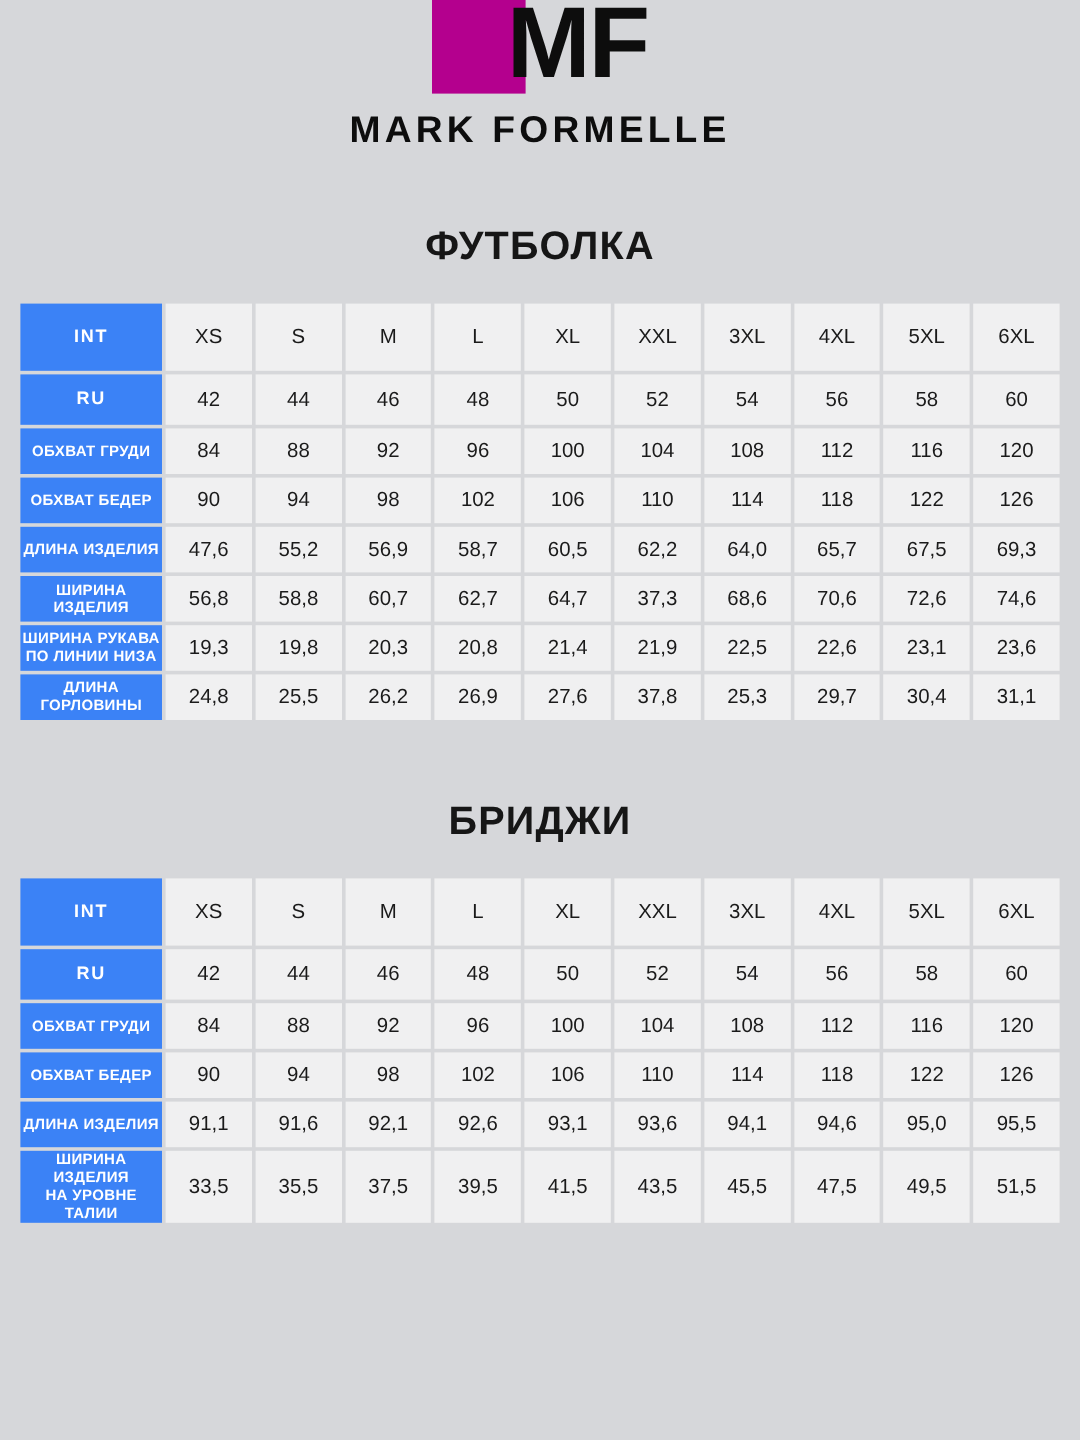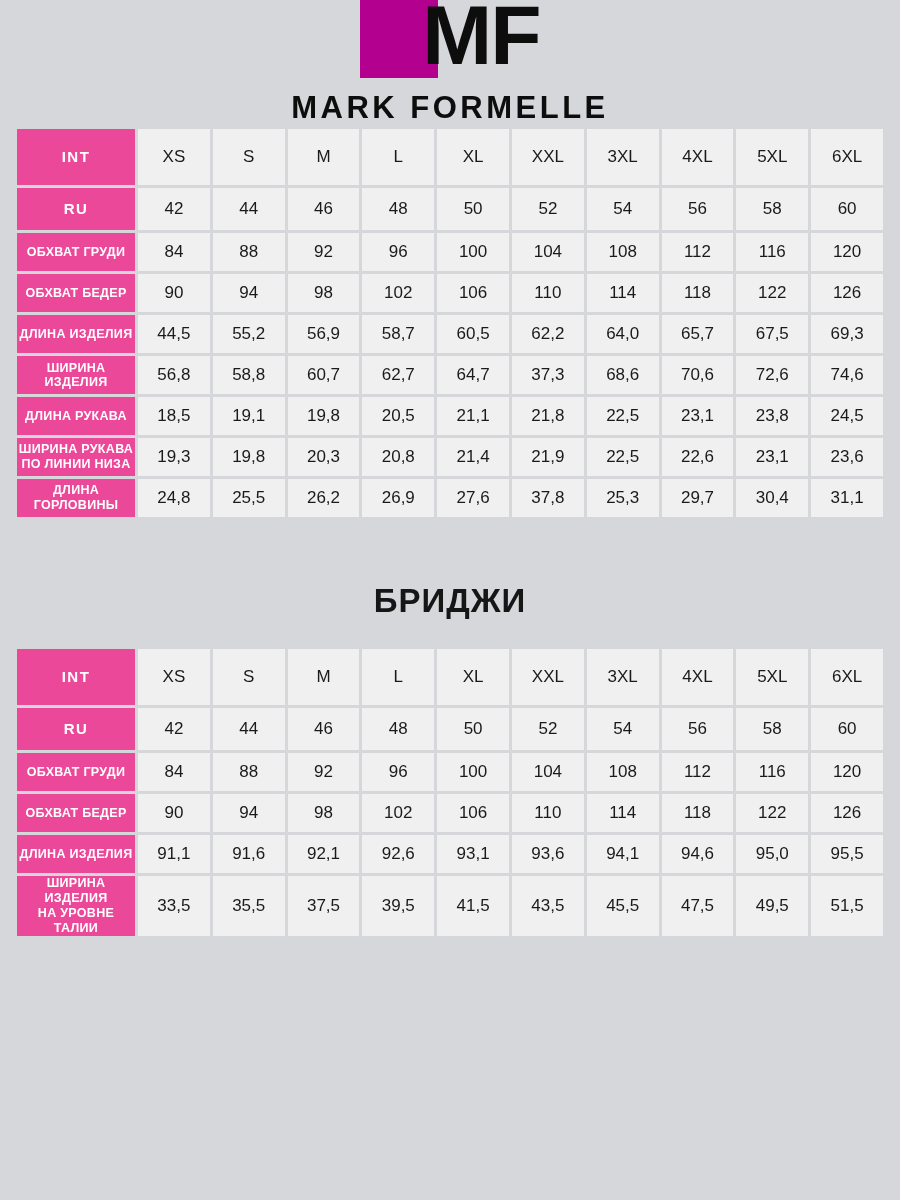--- a/index.html
+++ b/index.html
@@ -77,21 +77,21 @@
     width: 872px;
     border-collapse: separate;
     border-spacing: 3px;
     table-layout: fixed;
   }
   table.size-table td, table.size-table th {
     padding: 0;
     margin: 0;
   }
   .row-head {
-    background: #ec4899;
+    background: #3b82f6;
     color: #ffffff;
     font-size: 12.5px;
     font-weight: bold;
     text-align: center;
     vertical-align: middle;
     letter-spacing: 0.3px;
     width: 118px;
     height: 38px;
     line-height: 1.15;
     padding: 2px 4px;
@@ -127,20 +127,21 @@
 
   <div class="logo-wrap">
     <div class="logo-mark">
       <div class="logo-square"></div>
       <div class="logo-mf">MF</div>
     </div>
     <div class="logo-name">MARK FORMELLE</div>
   </div>
 
   <div id="section-shirt">
+    <div class="section-title">ФУТБОЛКА</div>
     <div class="table-wrap">
       <table class="size-table">
         <tbody>
             <tr class="r-int">
               <td class="row-head big">INT</td>
               <td class="cell hdr">XS</td>
               <td class="cell hdr">S</td>
               <td class="cell hdr">M</td>
               <td class="cell hdr">L</td>
               <td class="cell hdr">XL</td>
@@ -184,21 +185,21 @@
               <td class="cell">102</td>
               <td class="cell">106</td>
               <td class="cell">110</td>
               <td class="cell">114</td>
               <td class="cell">118</td>
               <td class="cell">122</td>
               <td class="cell">126</td>
             </tr>
             <tr>
               <td class="row-head">ДЛИНА ИЗДЕЛИЯ</td>
-              <td class="cell">44,5</td>
+              <td class="cell">47,6</td>
               <td class="cell">55,2</td>
               <td class="cell">56,9</td>
               <td class="cell">58,7</td>
               <td class="cell">60,5</td>
               <td class="cell">62,2</td>
               <td class="cell">64,0</td>
               <td class="cell">65,7</td>
               <td class="cell">67,5</td>
               <td class="cell">69,3</td>
             </tr>
@@ -207,33 +208,20 @@
               <td class="cell">56,8</td>
               <td class="cell">58,8</td>
               <td class="cell">60,7</td>
               <td class="cell">62,7</td>
               <td class="cell">64,7</td>
               <td class="cell">37,3</td>
               <td class="cell">68,6</td>
               <td class="cell">70,6</td>
               <td class="cell">72,6</td>
               <td class="cell">74,6</td>
-            </tr>
-            <tr>
-              <td class="row-head">ДЛИНА РУКАВА</td>
-              <td class="cell">18,5</td>
-              <td class="cell">19,1</td>
-              <td class="cell">19,8</td>
-              <td class="cell">20,5</td>
-              <td class="cell">21,1</td>
-              <td class="cell">21,8</td>
-              <td class="cell">22,5</td>
-              <td class="cell">23,1</td>
-              <td class="cell">23,8</td>
-              <td class="cell">24,5</td>
             </tr>
             <tr>
               <td class="row-head tall">ШИРИНА РУКАВА<br>ПО ЛИНИИ НИЗА</td>
               <td class="cell">19,3</td>
               <td class="cell">19,8</td>
               <td class="cell">20,3</td>
               <td class="cell">20,8</td>
               <td class="cell">21,4</td>
               <td class="cell">21,9</td>
               <td class="cell">22,5</td>

